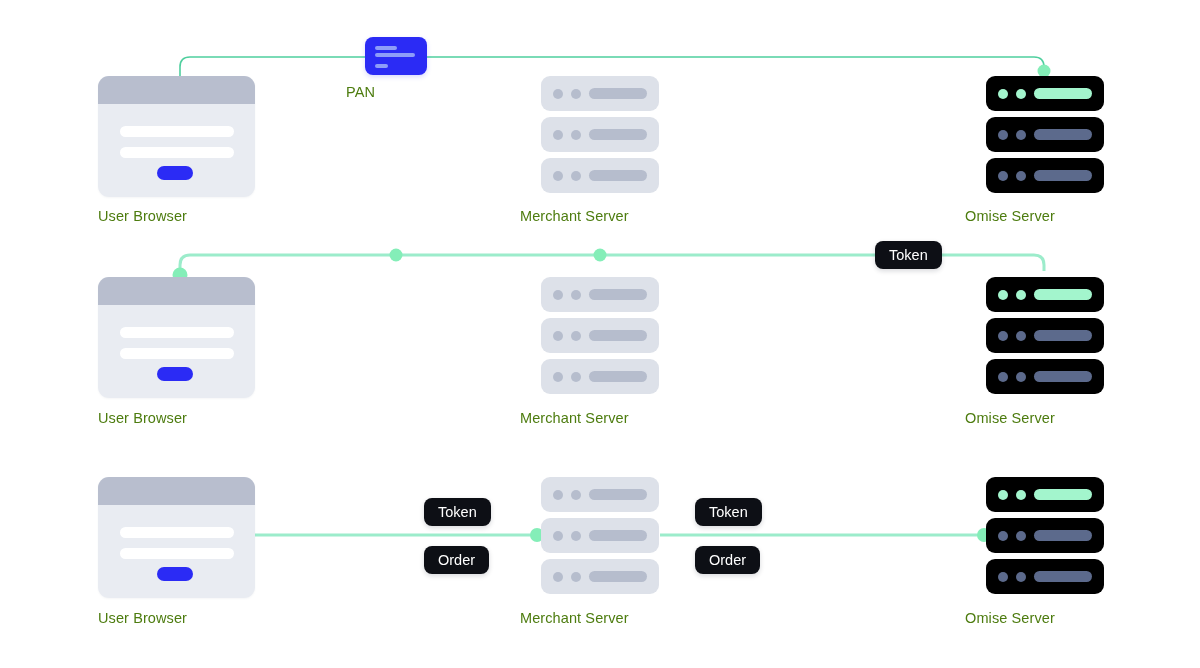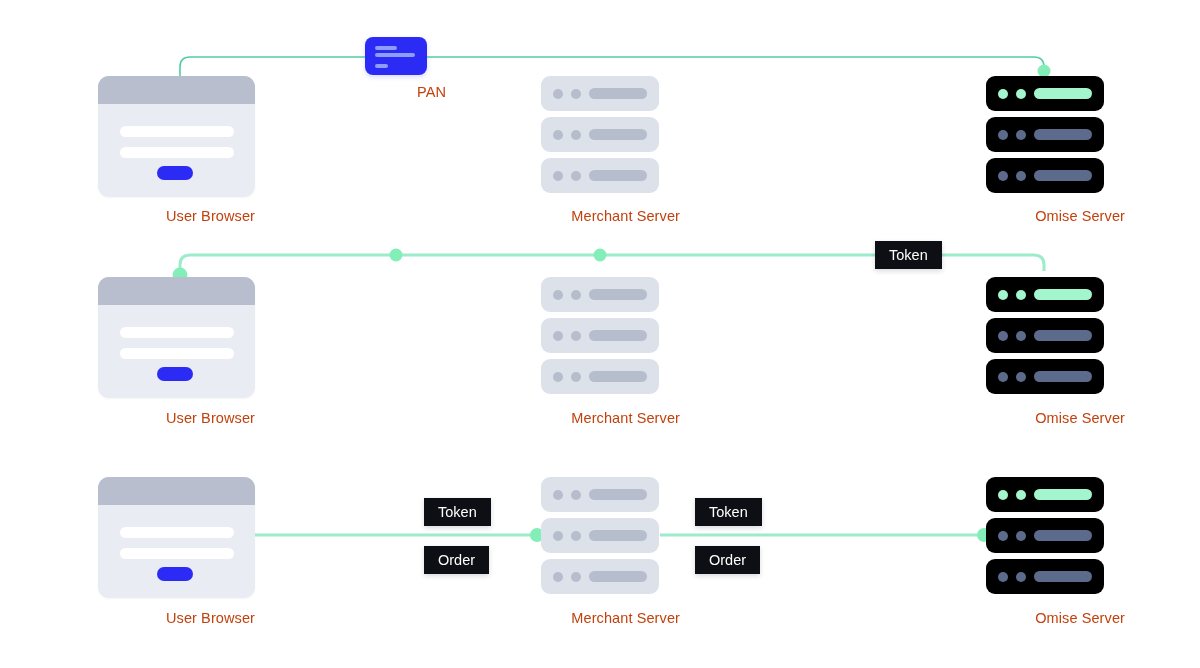--- a/index.html
+++ b/index.html
@@ -95,24 +95,24 @@
   .srv-dark .srv-dot { background: #5c6a8c; }
   .srv-dark .srv-pill { background: #5c6a8c; }
   
   .srv-dark.active .srv-dot { background: #a3f5cd; }
   .srv-dark.active .srv-pill { background: #a3f5cd; }
 
   
   .caption {
     position: absolute;
     font-size: 14.5px;
-    color: #c2410c;
+    color: #4d7c0f;
     letter-spacing: 0.1px;
     white-space: nowrap;
-    text-align: right;
+    text-align: left;
   }
 
   
   .pan-card {
     position: absolute;
     width: 62px;
     height: 38px;
     border-radius: 8px;
     background: #2b2bf5;
     box-shadow: 0 2px 5px rgba(43,43,245,0.18);
@@ -125,21 +125,21 @@
   }
   .pan-l.a { left: 10px; top: 9px;  width: 22px; }
   .pan-l.b { left: 10px; top: 16px; width: 40px; }
   .pan-l.c { left: 10px; top: 27px; width: 13px; }
 
   
   .badge {
     position: absolute;
     height: 28px;
     padding: 0 14px;
-    border-radius: 0;
+    border-radius: 8px;
     background: #0d0f15;
     color: #ffffff;
     font-size: 14.5px;
     line-height: 28px;
     white-space: nowrap;
     text-align: center;
     box-shadow: 0 2px 5px rgba(15,20,35,0.16);
   }
 </style>
 </head>

